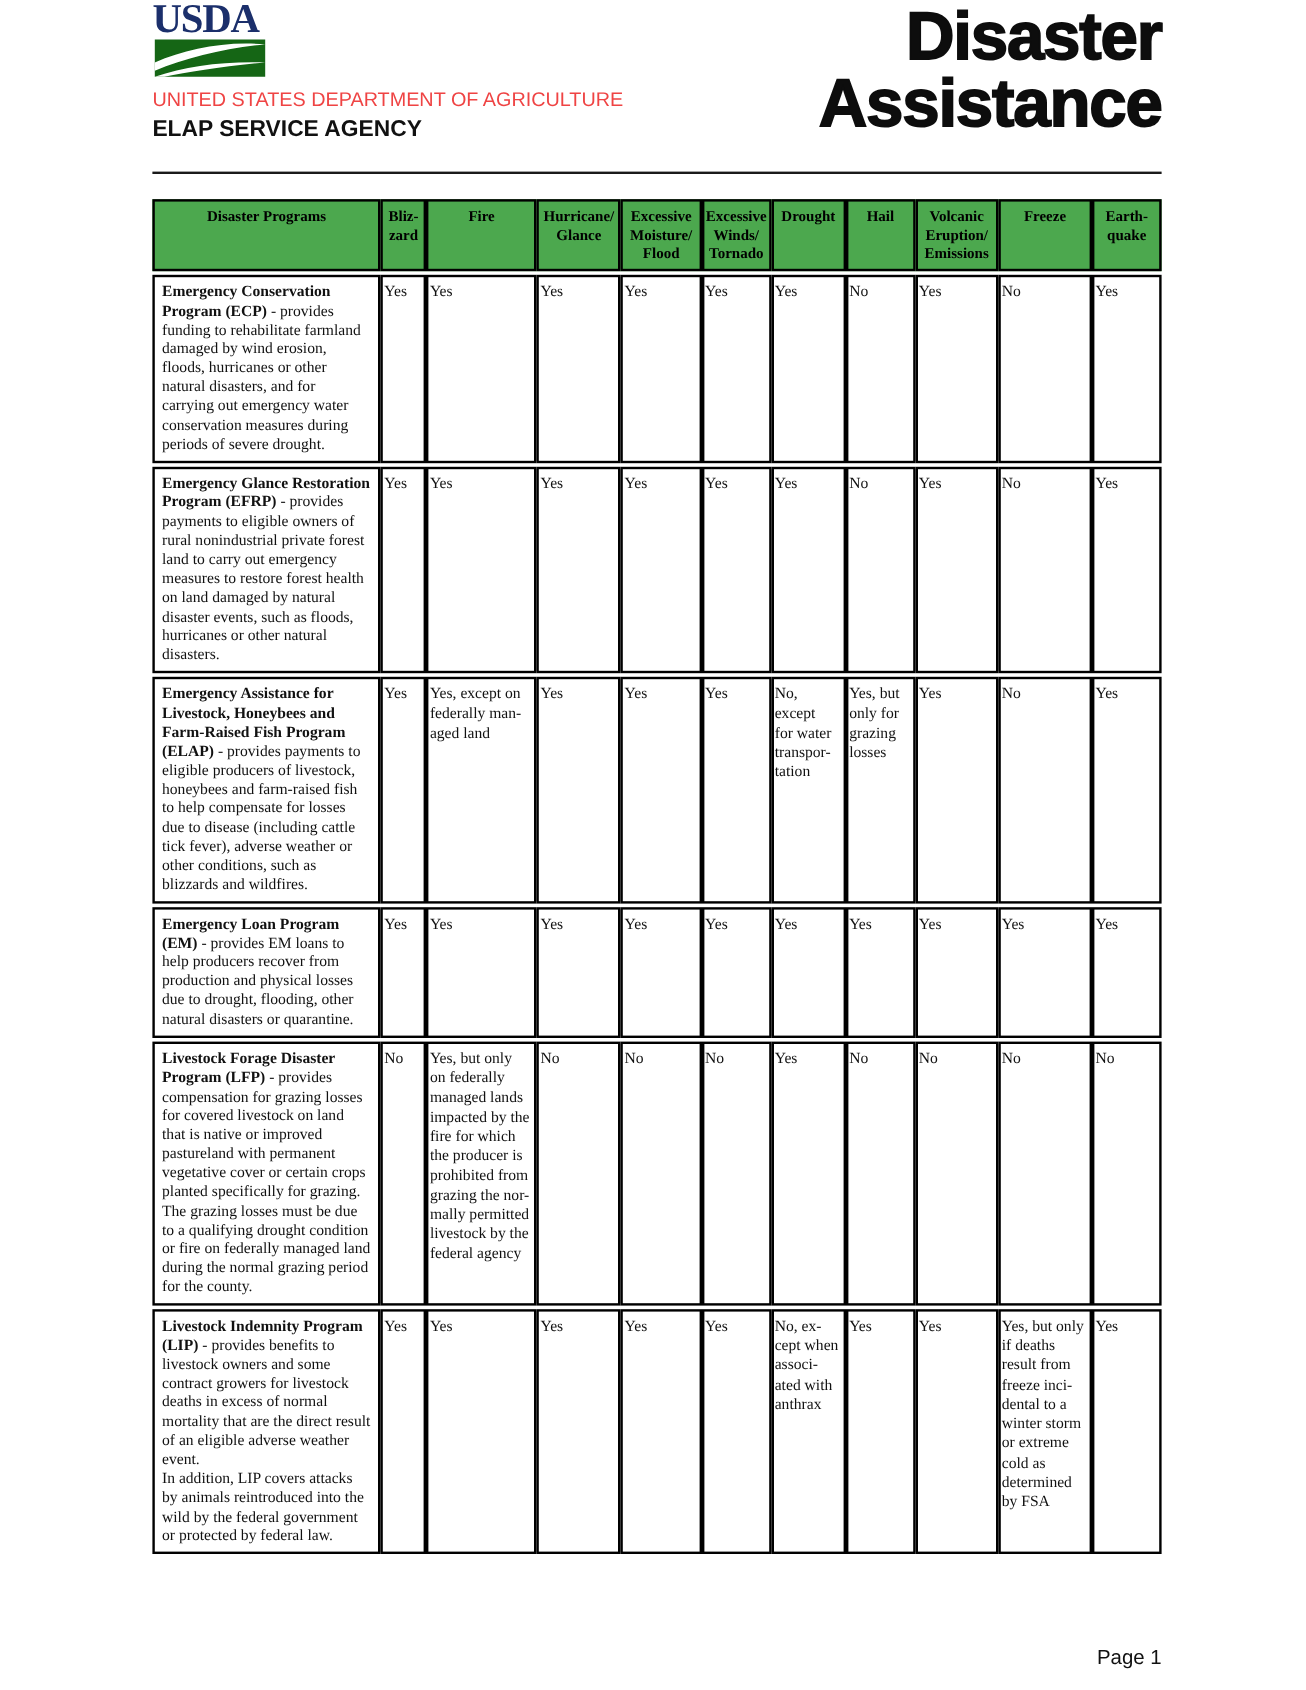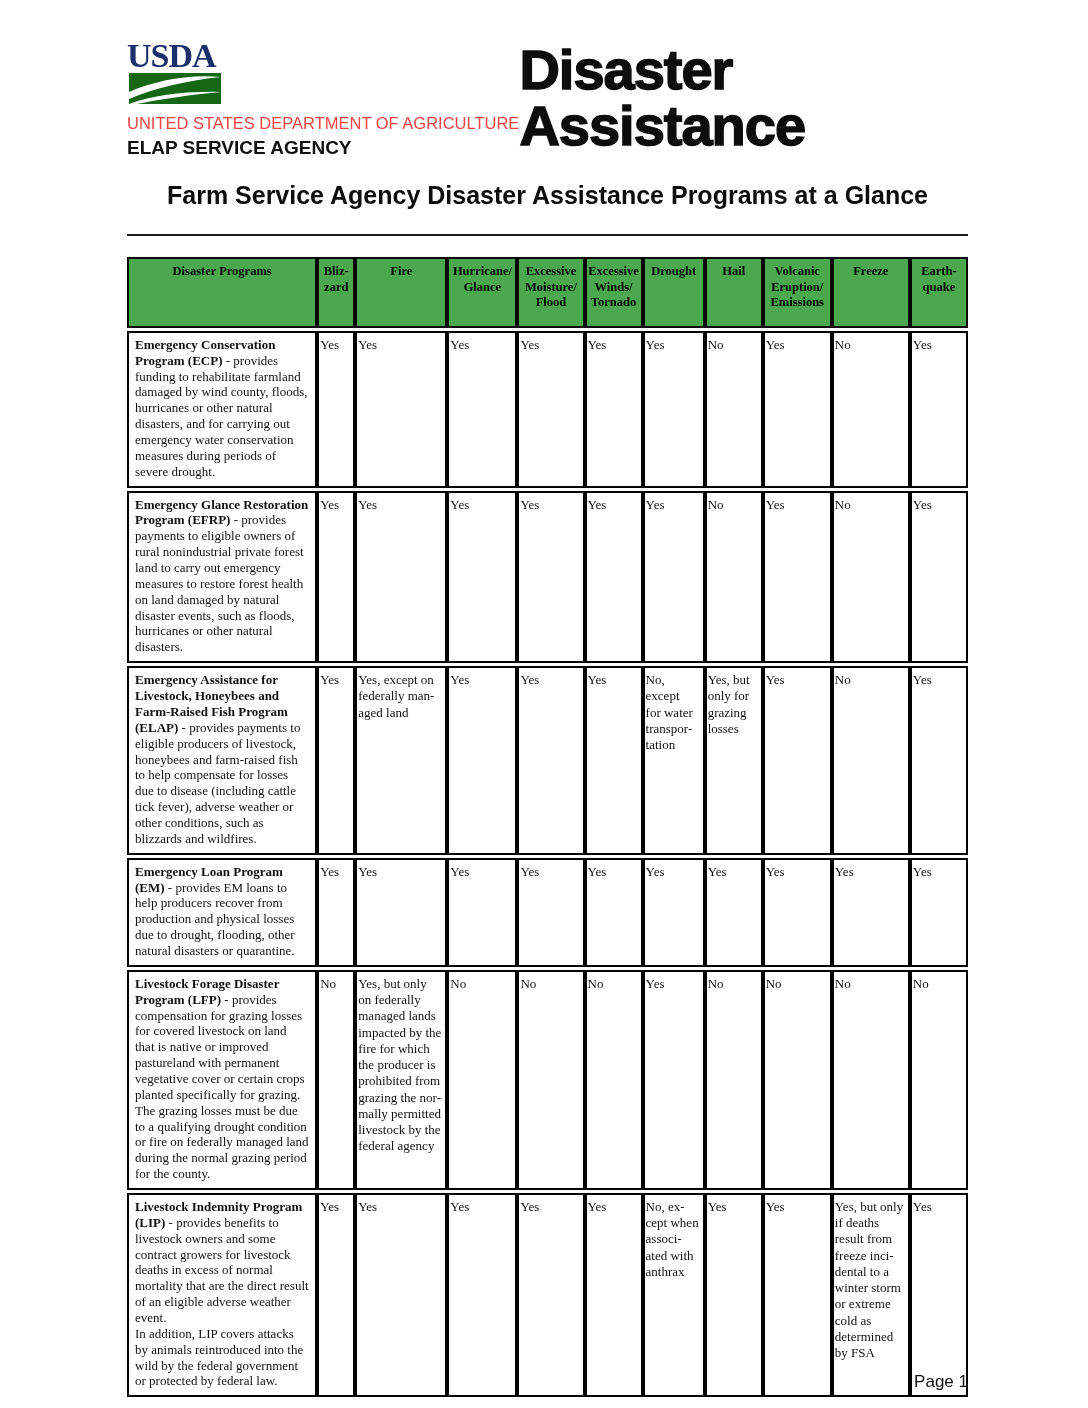--- a/index.html
+++ b/index.html
@@ -7,34 +7,34 @@
   body {
     width: 1088px; height: 1408px;
     font-family: "Liberation Serif", serif;
     color: #111;
     position: relative;
     overflow: hidden;
   }
   .content { width: 841px; margin-left: 127px; }
 
   
-  .header { display: flex; justify-content: space-between; padding-top: 40px; }
+  .header { display: flex; justify-content: space-between; }
   .header-left { width: 400px; }
   .usda-logo { width: 96px; height: 68px; margin-bottom: 6px; }
   .dept {
     font-family: "Liberation Sans", sans-serif;
     font-size: 16.5px; letter-spacing: 0px; color: #ef4444; margin-top: 2px;
     white-space: nowrap;
   }
   .agency {
     font-family: "Liberation Sans", sans-serif;
     font-size: 19px; font-weight: bold; color: #111; margin-top: 4px;
     white-space: nowrap;
   }
-  .header-right { text-align: left; margin-top: 2px; }
+  .header-right { text-align: right; margin-top: 2px; }
   .doc-title {
     font-family: "Liberation Sans", sans-serif;
     font-size: 56px; font-weight: bold; letter-spacing: -1px;
     color: #0d0d0d; line-height: 1.0;
     -webkit-text-stroke: 1.5px #0d0d0d;
   }
   .fact-sheet {
     font-family: "Liberation Sans", sans-serif;
     font-size: 30px; font-weight: bold; color: #0d0d0d; margin-top: 10px;
     letter-spacing: 0.5px;
@@ -56,21 +56,21 @@
   table.programs {
     width: 841px; table-layout: fixed;
     border-collapse: separate; border-spacing: 0 3px;
     margin-top: 18px;
   }
   th, td { border: 2px solid #000; vertical-align: top; }
   th {
     background: #4CA84E;
     font-family: "Liberation Serif", serif;
     font-weight: bold; font-size: 12.5px; line-height: 1.25;
-    text-align: center; padding: 5px 1px 15px 1px;
+    text-align: center; padding: 5px 1px 4px 1px;
     white-space: pre-line; color: #000;
   }
   td.val {
     font-size: 13px; line-height: 1.25; 
     padding: 4px 1px; white-space: pre-line;
   }
   td.prog {
     font-size: 13px; line-height: 1.22; text-align: left;
     padding: 4px 6px 6px 6px; white-space: pre-line;
   }
@@ -99,21 +99,20 @@
         </svg>
       </div>
       <div class="dept">UNITED STATES DEPARTMENT OF AGRICULTURE</div>
       <div class="agency">ELAP SERVICE AGENCY</div>
     </div>
     <div class="header-right">
       <div class="doc-title">Disaster Assistance</div>
     </div>
   </div>
 
-  <div class="page-title">Farm Service Agency Disaster Assistance Programs at a Glance</div>
   <div class="title-rule"></div>
 
   <table class="programs">
     <colgroup>
       <col style="width:190px">
         <col style="width:38px">
         <col style="width:92px">
       <col style="width:70px">
         <col style="width:67px">
         <col style="width:58px">
@@ -142,21 +141,21 @@
           <th>Volcanic
 Eruption/
 Emissions</th>
           <th>Freeze</th>
           <th>Earth-
 quake</th>
         </tr>
     </thead>
     <tbody>
         <tr>
-          <td class="prog"><span class="prog-name">Emergency Conservation Program (ECP)</span><span> - provides funding to rehabilitate farmland damaged by wind county, floods, hurricanes or other natural disasters, and for carrying out emergency water conservation measures during periods of severe drought.</span></td>
+          <td class="prog"><span class="prog-name">Emergency Conservation Program (ECP)</span><span> - provides funding to rehabilitate farmland damaged by wind erosion, floods, hurricanes or other natural disasters, and for carrying out emergency water conservation measures during periods of severe drought.</span></td>
           <td class="val">Yes</td>
           <td class="val">Yes</td>
           <td class="val">Yes</td>
           <td class="val">Yes</td>
           <td class="val">Yes</td>
           <td class="val">Yes</td>
           <td class="val">No</td>
           <td class="val">Yes</td>
           <td class="val">No</td>
           <td class="val">Yes</td>

